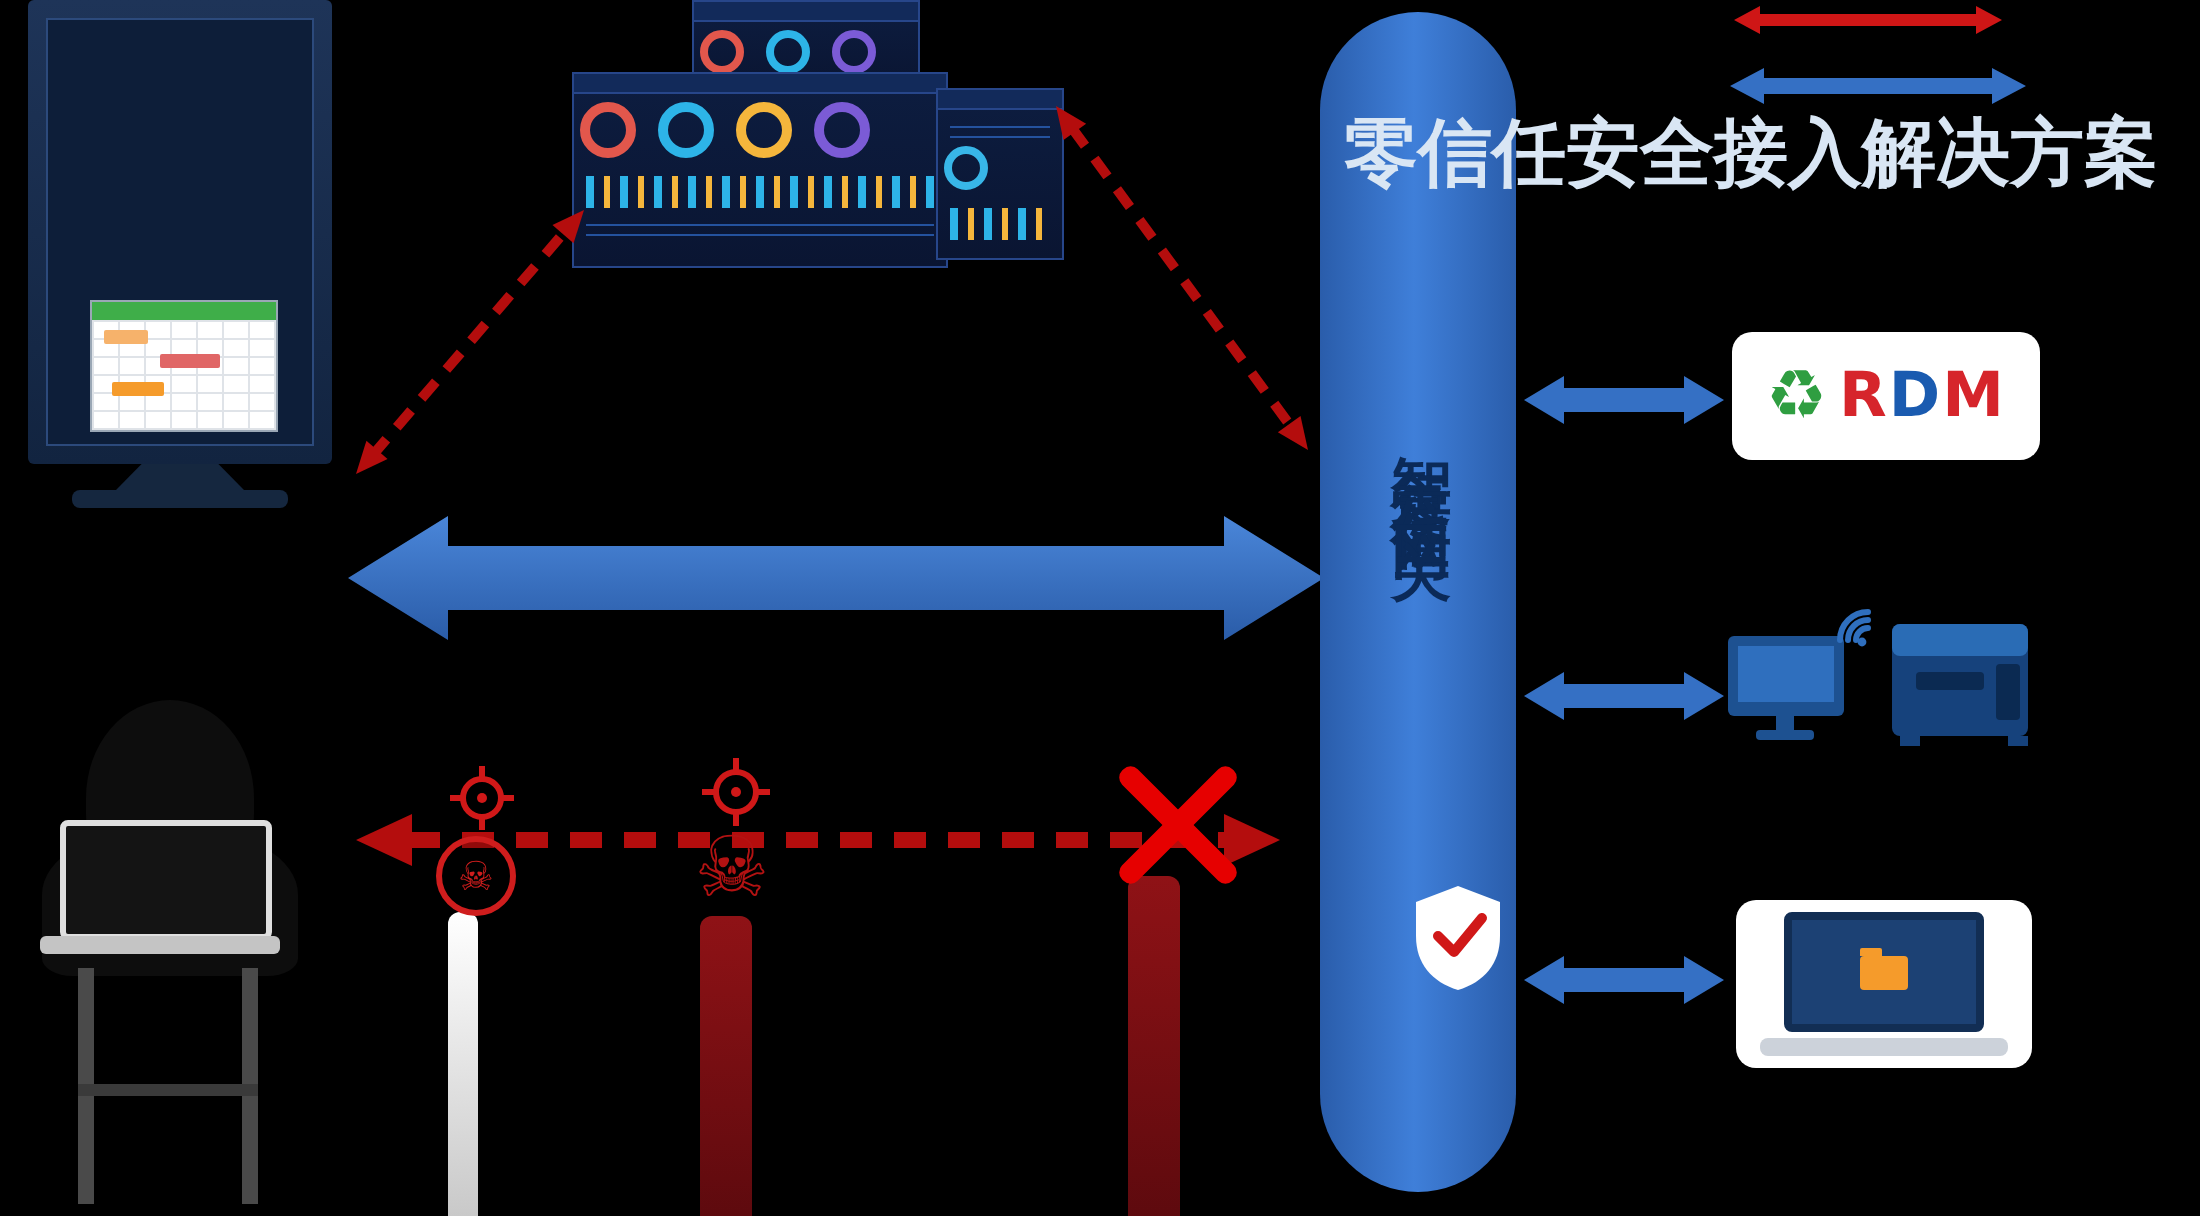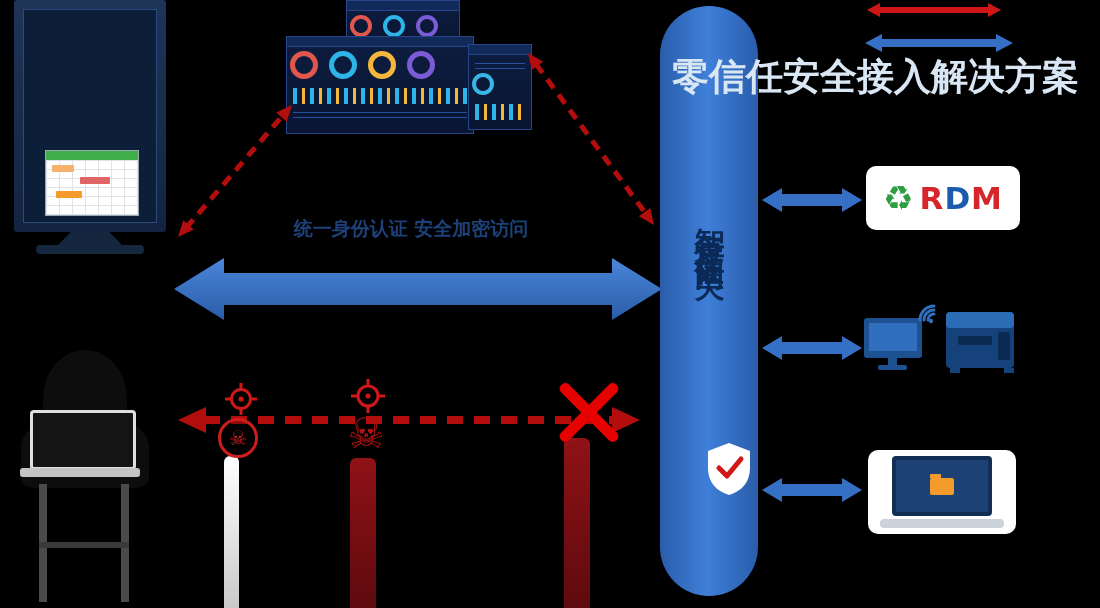--- a/index.html
+++ b/index.html
@@ -127,21 +127,20 @@
   <svg class="abs" style="left:518px;top:46px;z-index:3;" width="150" height="190">
     <line x1="18" y1="18" x2="128" y2="168" stroke="#b40d0d" stroke-width="5" stroke-dasharray="11 8"></line>
     <g transform="translate(136,179) rotate(54)">
         <path d="M0,0 L-16,7 L-16,-7 Z" fill="#b40d0d"></path>
       </g>
     <g transform="translate(10,7) rotate(234)">
         <path d="M0,0 L-16,7 L-16,-7 Z" fill="#b40d0d"></path>
       </g>
   </svg>
 
-  <div class="abs bluecap cap19" style="left:266px;top:216px;width:290px;">统一身份认证 安全加密访问</div>
   <svg class="abs" style="left:172px;top:254px;z-index:2;" width="492" height="70" viewBox="0 0 492 70">
     <defs>
       <linearGradient id="bg1" x1="0" y1="0" x2="0" y2="1">
         <stop offset="0" stop-color="#4a86d9"></stop>
           <stop offset="1" stop-color="#2a5ca8"></stop>
       </linearGradient>
     </defs>
     <polygon points="2,35 52,4 52,19 440,19 440,4 490,35 440,66 440,51 52,51 52,66" fill="url(#bg1)"></polygon>
   </svg>
 

